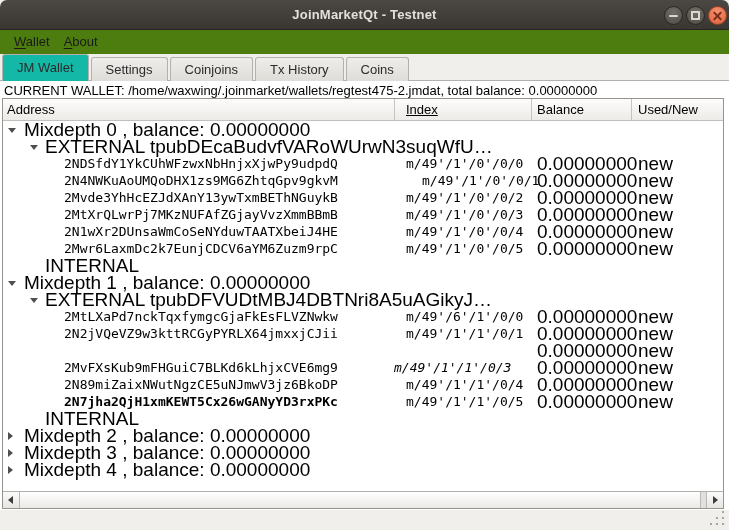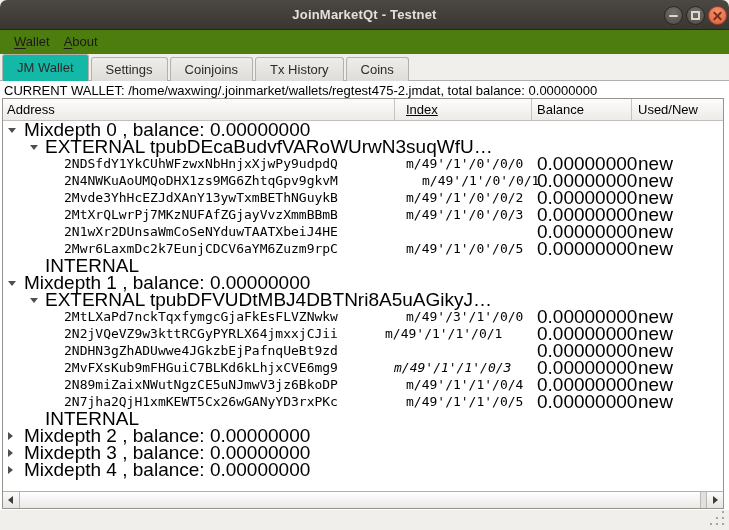--- a/index.html
+++ b/index.html
@@ -159,20 +159,21 @@
         <span class="cell" style="left: 635px;">new</span>
       </div>
       <div class="trow">
         <span class="cell mono" style="left: 61px;">2MtXrQLwrPj7MKzNUFAfZGjayVvzXmmBBmB</span>
         <span class="cell mono" style="left: 403px;">m/49'/1'/0'/0/3</span>
         <span class="cell" style="left: 534px;">0.00000000</span>
         <span class="cell" style="left: 635px;">new</span>
       </div>
       <div class="trow">
         <span class="cell mono" style="left: 61px;">2N1wXr2DUnsaWmCoSeNYduwTAATXbeiJ4HE</span>
+        <span class="cell mono" style="left: 403px;">m/49'/1'/0'/0/4</span>
         <span class="cell" style="left: 534px;">0.00000000</span>
         <span class="cell" style="left: 635px;">new</span>
       </div>
       <div class="trow">
         <span class="cell mono" style="left: 61px;">2Mwr6LaxmDc2k7EunjCDCV6aYM6Zuzm9rpC</span>
         <span class="cell mono" style="left: 403px;">m/49'/1'/0'/0/5</span>
         <span class="cell" style="left: 534px;">0.00000000</span>
         <span class="cell" style="left: 635px;">new</span>
       </div>
       <div class="trow">
@@ -181,49 +182,48 @@
       <div class="trow">
         <span class="arrow a-down" style="left: 5px;"></span>
         <span class="cell" style="left: 21px;">Mixdepth 1 , balance: 0.00000000</span>
       </div>
       <div class="trow">
         <span class="arrow a-down" style="left: 27px;"></span>
         <span class="cell" style="left: 42px;">EXTERNAL tpubDFVUDtMBJ4DBTNri8A5uAGikyJ…</span>
       </div>
       <div class="trow">
         <span class="cell mono" style="left: 61px;">2MtLXaPd7nckTqxfymgcGjaFkEsFLVZNwkw</span>
-        <span class="cell mono" style="left: 403px;">m/49'/3'/1'/0/0</span>
+        <span class="cell mono" style="left: 403px;">m/49'/6'/1'/0/0</span>
         <span class="cell" style="left: 534px;">0.00000000</span>
         <span class="cell" style="left: 635px;">new</span>
       </div>
       <div class="trow">
         <span class="cell mono" style="left: 61px;">2N2jVQeVZ9w3kttRCGyPYRLX64jmxxjCJii</span>
-        <span class="cell mono" style="left: 382px;">m/49'/1'/1'/0/1</span>
-        <span class="cell" style="left: 534px;">0.00000000</span>
-        <span class="cell" style="left: 635px;">new</span>
-      </div>
-      <div class="trow">
-        <span class="cell mono" style="left: 61px;">2NDHN3gZhADUwwe4JGkzbEjPafnqUeBt9zd</span>
+        <span class="cell mono" style="left: 403px;">m/49'/1'/1'/0/1</span>
+        <span class="cell" style="left: 534px;">0.00000000</span>
+        <span class="cell" style="left: 635px;">new</span>
+      </div>
+      <div class="trow">
         <span class="cell" style="left: 534px;">0.00000000</span>
         <span class="cell" style="left: 635px;">new</span>
       </div>
       <div class="trow">
         <span class="cell mono" style="left: 61px;">2MvFXsKub9mFHGuiC7BLKd6kLhjxCVE6mg9</span>
         <span class="cell mono" style="left: 391px; font-style: italic;">m/49'/1'/1'/0/3</span>
         <span class="cell" style="left: 534px;">0.00000000</span>
         <span class="cell" style="left: 635px;">new</span>
       </div>
       <div class="trow">
         <span class="cell mono" style="left: 61px;">2N89miZaixNWutNgzCE5uNJmwV3jz6BkoDP</span>
         <span class="cell mono" style="left: 403px;">m/49'/1'/1'/0/4</span>
         <span class="cell" style="left: 534px;">0.00000000</span>
         <span class="cell" style="left: 635px;">new</span>
       </div>
       <div class="trow">
-        <span class="cell mono" style="left: 61px;">2N7jha2QjH1xmKEWT5Cx26wGANyYD3rxPKc</span>
+        <span class="cell mono" style="left: 61px; font-weight: bold;">2N7jha2QjH1xmKEWT5Cx26wGANyYD3rxPKc</span>
         <span class="cell mono" style="left: 403px;">m/49'/1'/1'/0/5</span>
         <span class="cell" style="left: 534px;">0.00000000</span>
         <span class="cell" style="left: 635px;">new</span>
       </div>
       <div class="trow">
         <span class="cell" style="left: 42px;">INTERNAL</span>
       </div>
       <div class="trow">
         <span class="arrow a-right" style="left: 5px;"></span>
         <span class="cell" style="left: 21px;">Mixdepth 2 , balance: 0.00000000</span>

